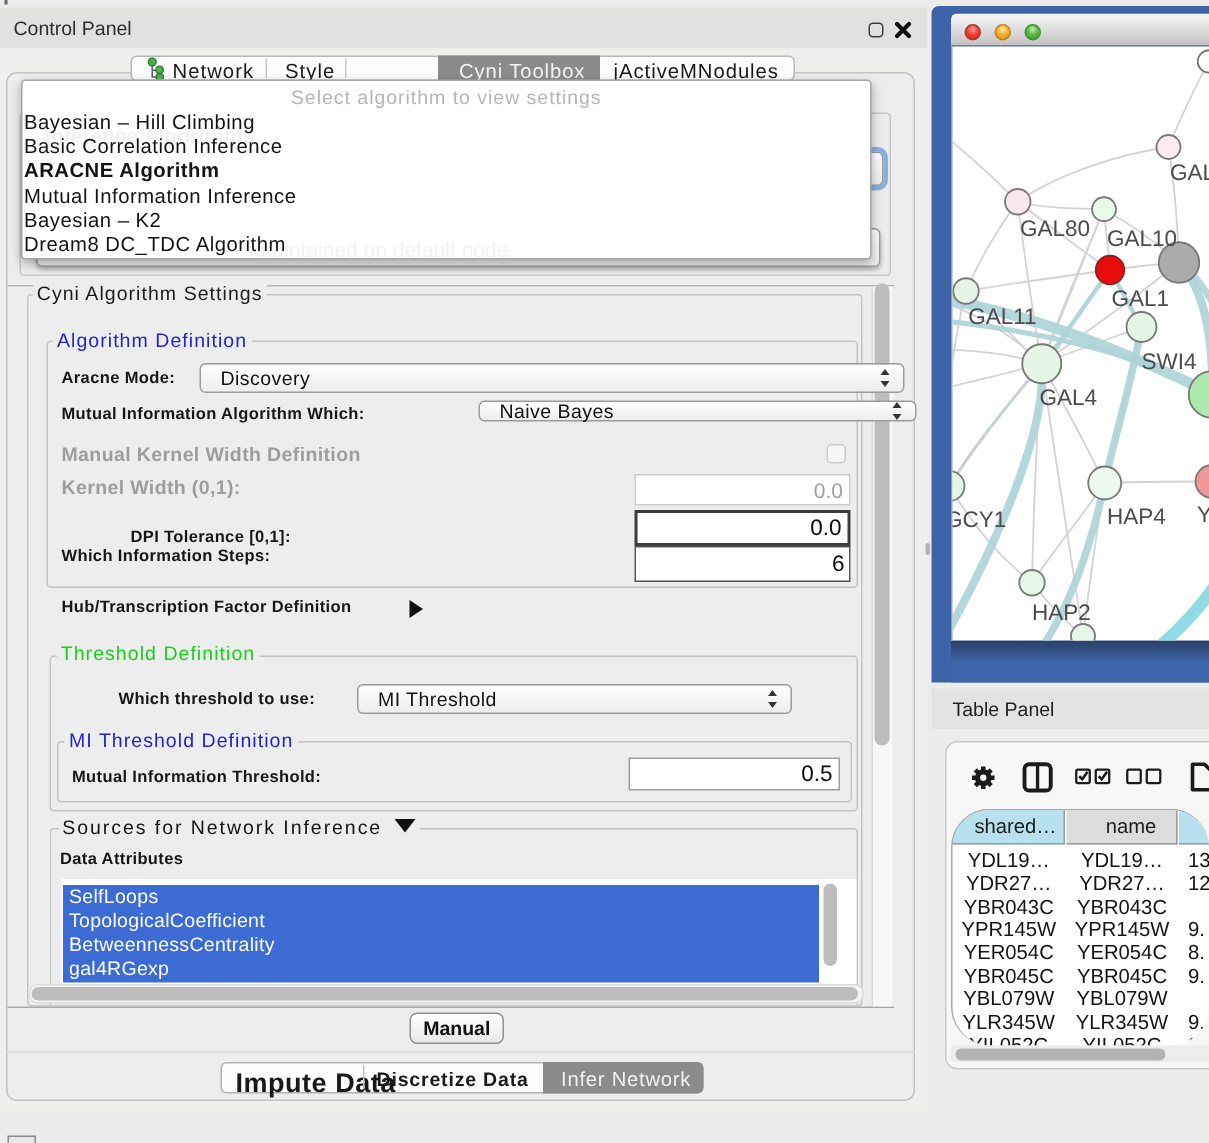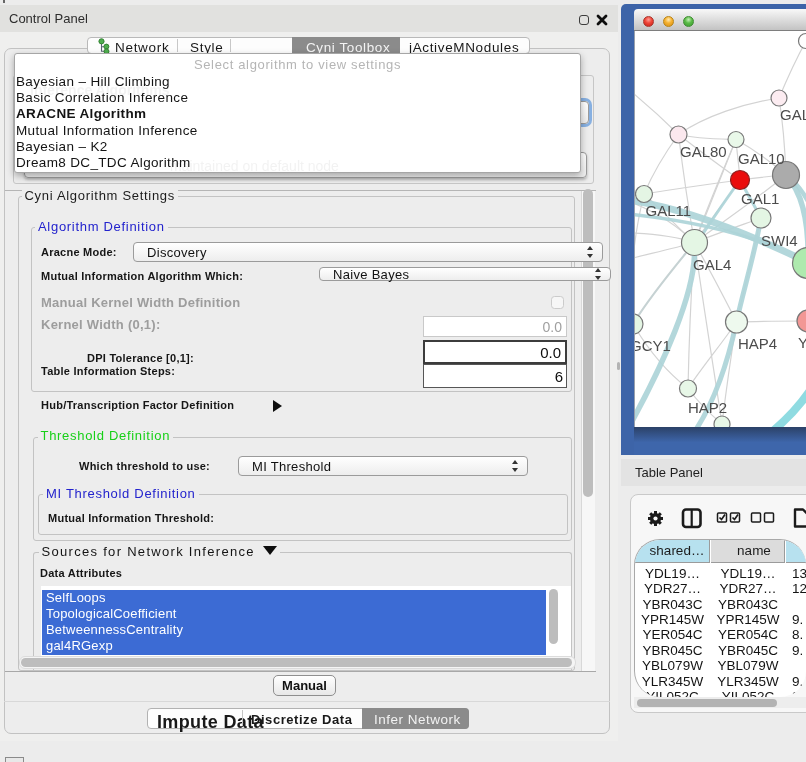--- a/index.html
+++ b/index.html
@@ -99,40 +99,43 @@
 <div class="g13 abs" style="left:41px;top:317px;">Kernel Width (0,1):</div>
 <div class="field" style="left:423px;top:316px;width:144px;height:21px;border:1px solid #c9c9c9;color:#a0a0a0;font-size:14px;">
       <span>0.0</span>
     </div>
 
 <div class="b13 abs" style="left:41px;top:352px;padding-left:46px;">DPI Tolerance [0,1]:</div>
 <div class="field" style="left:423px;top:340px;width:144px;height:24px;border:2px solid #3c3c3c;color:#0c0c0c;font-size:15px;">
       <span>0.0</span>
     </div>
 
-<div class="b13 abs" style="left:41px;top:365px;">Table Information Steps:</div>
+<div class="b13 abs" style="left:41px;top:365px;">Which Information Steps:</div>
 <div class="field" style="left:423px;top:364px;width:144px;height:24px;border:1.5px solid #565656;color:#0c0c0c;font-size:15px;">
       <span style="right:3px;">6</span>
     </div>
 
 <div class="b13 abs" style="left:41px;top:399px;">Hub/Transcription Factor Definition</div>
 <div class="abs" style="left:273px;top:400px;width:0;height:0;border-top:6px solid transparent;border-bottom:6px solid transparent;border-left:9px solid #0e0e0e;"></div>
 
 <div class="grp" style="left:33px;top:437px;width:539px;height:104px;"></div>
 <div class="glabel" style="left:37.5px;top:429px;color:#17d017;">Threshold Definition</div>
 
 <div class="b13 abs" style="left:79px;top:460px;">Which threshold to use:</div>
 <div class="combo" style="left:238px;top:456px;width:290px;height:20px;">
       <span class="ct">MI Threshold</span>
       <span class="arrows"></span>
     </div>
 
 <div class="grp" style="left:38px;top:494px;width:530px;height:41px;"></div>
 <div class="glabel" style="left:43px;top:487px;color:#2323cd;">MI Threshold Definition</div>
 <div class="b13 abs" style="left:48px;top:512px;">Mutual Information Threshold:</div>
+<div class="field" style="left:419px;top:505px;width:141px;height:22px;border:1px solid #9c9c9c;color:#0c0c0c;font-size:15px;">
+      <span>0.5</span>
+    </div>
 
 <div class="grp" style="left:33px;top:552px;width:539px;height:119px;border-bottom:none;border-bottom-left-radius:0;border-bottom-right-radius:0;"></div>
 <div class="glabel" style="left:38.5px;top:545px;color:#141414;letter-spacing:1.3px;">Sources for Network Inference <span style="display:inline-block;vertical-align:1px;margin-left:3px;width:0;height:0;border-left:7px solid transparent;border-right:7px solid transparent;border-top:9px solid #0e0e0e;"></span></div>
 <div class="b13 abs" style="left:40px;top:567px;">Data Attributes</div>
 
 <div class="abs" style="left:41px;top:586px;width:530px;height:71px;background:#fff;"></div>
 <div class="abs" style="left:42px;top:590px;width:504px;height:65px;background:#3c6bd4;"></div>
 <div class="abs" style="left:46px;top:589.5px;font-size:13px;letter-spacing:0.2px;color:#fff;line-height:16.1px;">SelfLoops<br>TopologicalCoefficient<br>BetweennessCentrality<br>gal4RGexp</div>
 <div class="abs" style="left:549px;top:589px;width:9px;height:55px;background:#bdbdbd;border-radius:4.5px;"></div>
 

